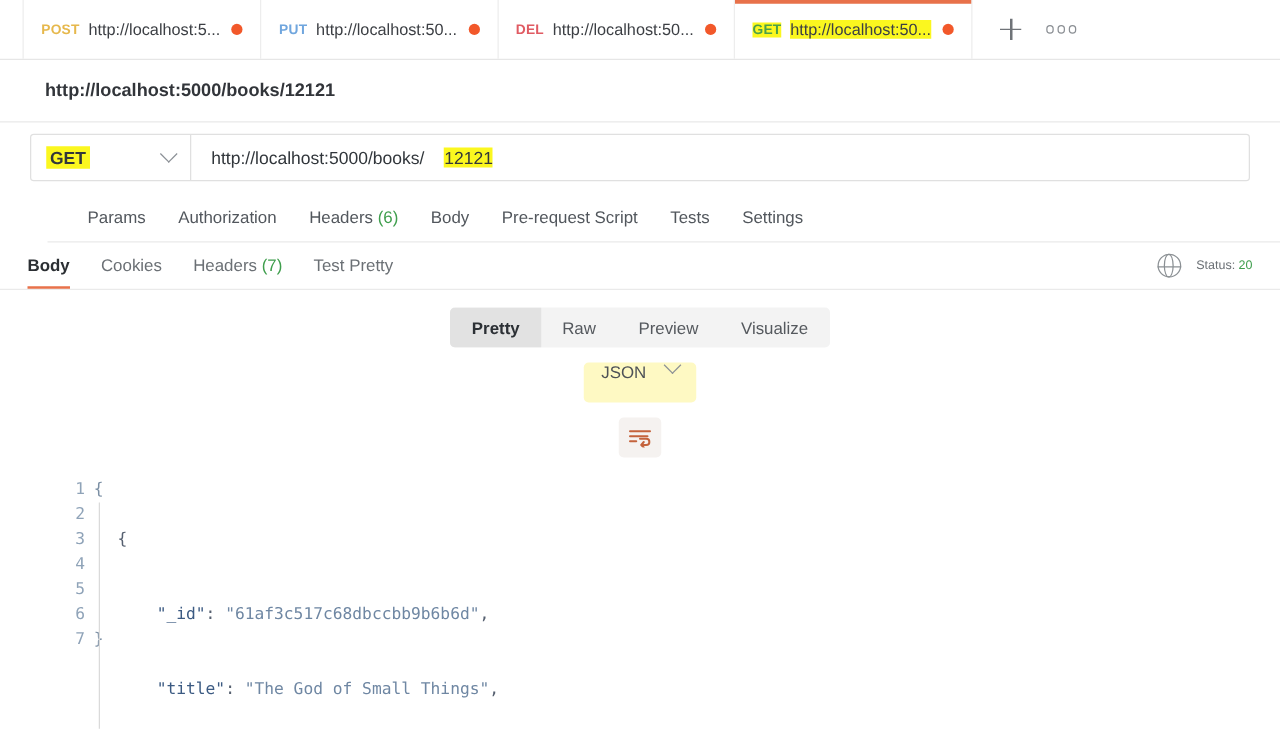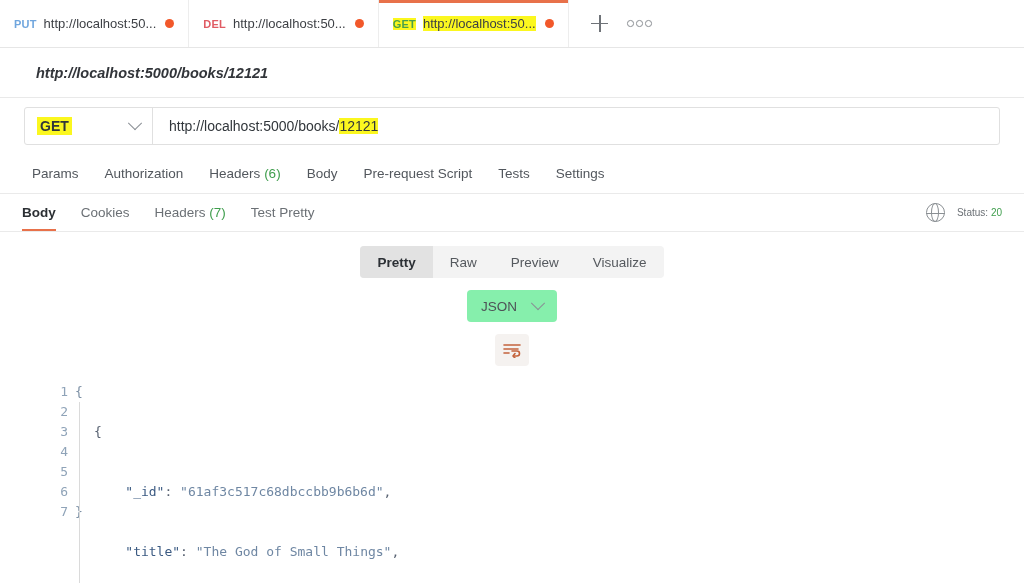--- a/index.html
+++ b/index.html
@@ -98,21 +98,20 @@
   }
 
   
   .name-row {
     height: 50px;
     display: flex;
     align-items: center;
     padding-left: 36px;
     border-bottom: 1px solid #e9e9e9;
     box-sizing: border-box;
-    font-style: italic;
   }
   .req-name {
     font-size: 14.5px;
     font-weight: bold;
     color: #32353a;
   }
 
   
   .url-row {
     height: 56px;
@@ -152,39 +151,40 @@
     border-bottom: 1.4px solid #8a8f95;
     transform: rotate(45deg) translate(-2px,-2px);
   }
   .url-field {
     flex: 1;
     display: flex;
     align-items: flex-end;
     padding-left: 16px;
     font-size: 14px;
     color: #31363b;
-    gap: 0;
+    gap: 16px;
   }
   .annot {
     font-size: 15.5px;
     color: #e03a3a;
     font-weight: bold;
     margin-left: 26px;
     white-space: nowrap;
   }
 
   
   .req-tabs {
     display: flex;
     align-items: center;
     gap: 26px;
     padding: 0 32px;
     height: 40px;
     border-bottom: 1px solid #eaeaea;
     box-sizing: border-box;
+    margin-left: 38px;
   }
   .req-tabs .rt {
     font-size: 13.5px;
     color: #52575d;
     white-space: nowrap;
   }
   .cnt { color: #3f9e4d; }
 
   
   .resp-tabs {
@@ -274,23 +274,23 @@
     color: #55595e;
     white-space: nowrap;
   }
   .seg .s.active {
     background: #e2e2e2;
     color: #2c3035;
     font-weight: bold;
   }
   .json-sel {
     display: flex;
-    align-items: center;
+    align-items: flex-start;
     gap: 16px;
-    background: #86efac;
+    background: #fef9c3;
     border-radius: 4px;
     height: 32px;
     padding: 0 14px;
   }
   .json-sel .lbl { font-size: 13.5px; color: #4e5257; }
   .wrap-btn {
     width: 34px; height: 32px;
     background: #f5f2f0;
     border-radius: 4px;
     display: flex;
@@ -331,20 +331,25 @@
   .k { color: #3b5a82; }
   .s { color: #6f87a3; }
   .n { color: #6f87a3; }
   .p { color: #566070; }
   .br { color: #566070; }
 </style>
 </head>
 <body>
 
 <div class="tabbar">
+  <div class="tab first">
+    <span class="tab-method m-post">POST</span>
+    <span class="tab-url">http://localhost:5...</span>
+    <span class="tab-dot"></span>
+  </div>
   <div class="tab">
     <span class="tab-method m-put">PUT</span>
     <span class="tab-url">http://localhost:50...</span>
     <span class="tab-dot"></span>
   </div>
   <div class="tab">
     <span class="tab-method m-del">DEL</span>
     <span class="tab-url">http://localhost:50...</span>
     <span class="tab-dot"></span>
   </div>

